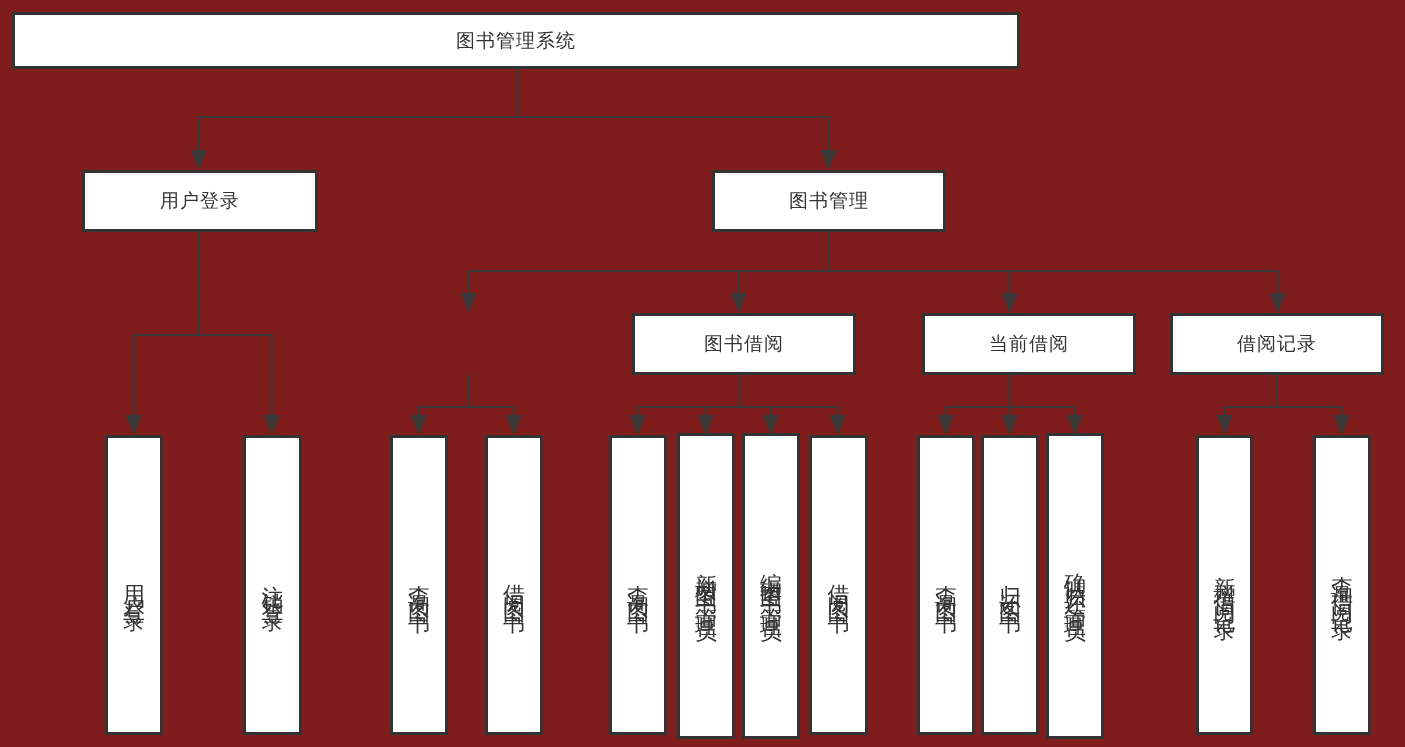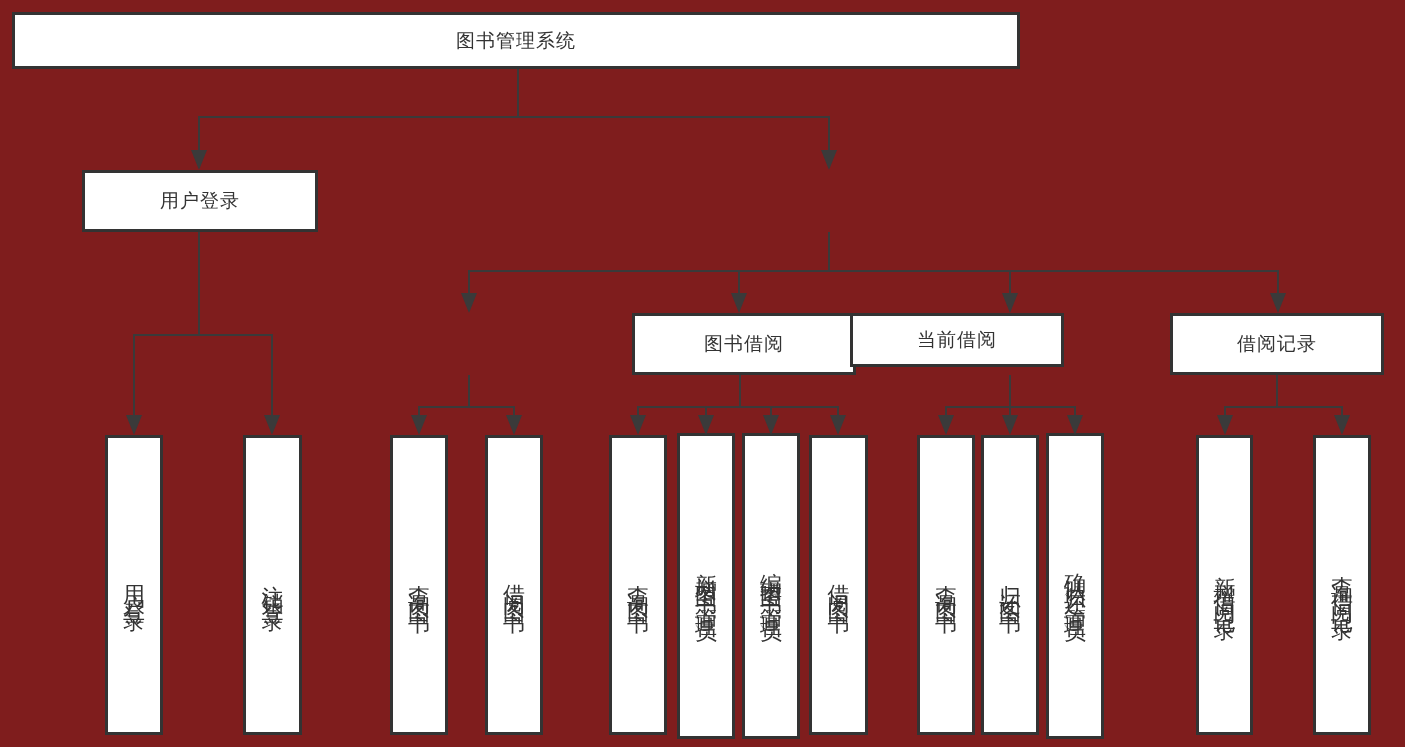--- a/index.html
+++ b/index.html
@@ -39,25 +39,28 @@
 
 <div id="canvas">
 
   <div class="box hbox" style="left:12px;top:12px;width:1008px;height:57px">
     <span>图书管理系统</span>
   </div>
 
   <div class="box hbox" style="left:82px;top:170px;width:236px;height:62px">
     <span>用户登录</span>
   </div>
+  <div class="box hbox" style="left:712px;top:170px;width:234px;height:62px">
+    <span>图书管理</span>
+  </div>
 
   <div class="box hbox" style="left:632px;top:313px;width:224px;height:62px">
     <span>图书借阅</span>
   </div>
-  <div class="box hbox" style="left:850px;top:313px;width:214px;height:54px">
+  <div class="box hbox" style="left:922px;top:313px;width:214px;height:62px">
     <span>当前借阅</span>
   </div>
   <div class="box hbox" style="left:1170px;top:313px;width:214px;height:62px">
     <span>借阅记录</span>
   </div>
 
   <div class="box leaf" style="left:105px;top:435px;width:58px;height:300px">
     <span class="vtext">用户登录</span>
   </div>
   <div class="box leaf" style="left:243px;top:435px;width:59px;height:300px">

